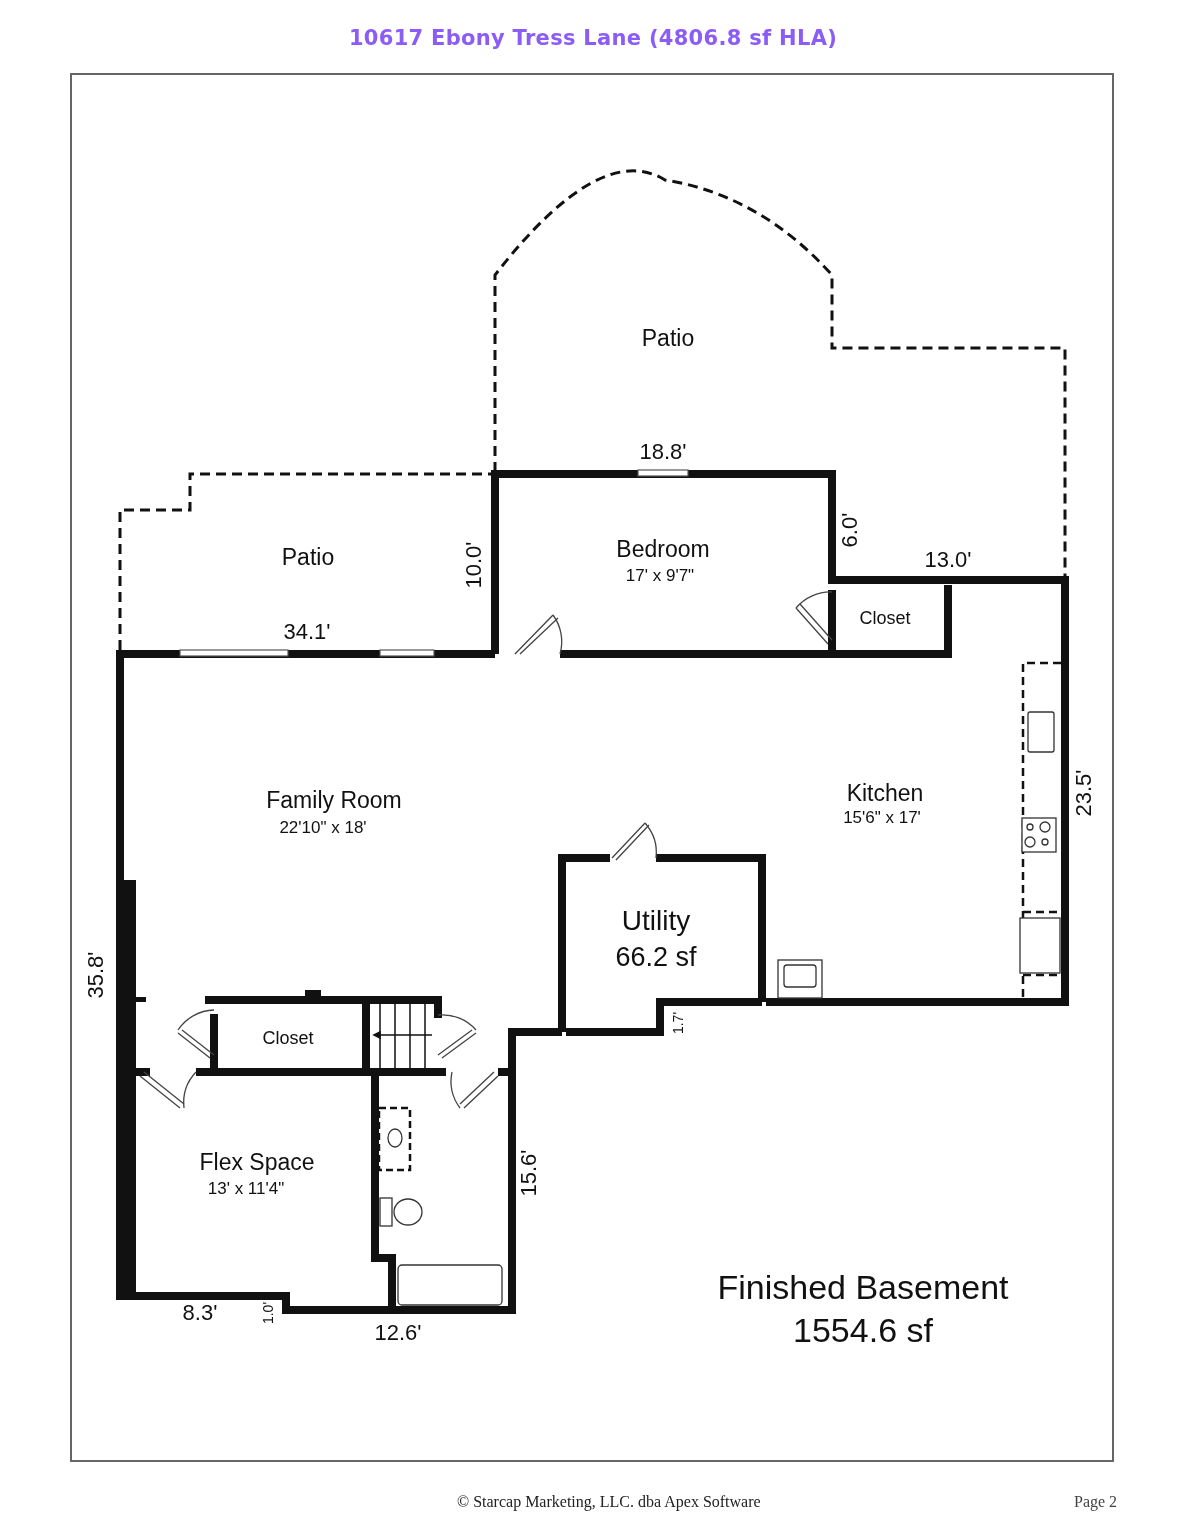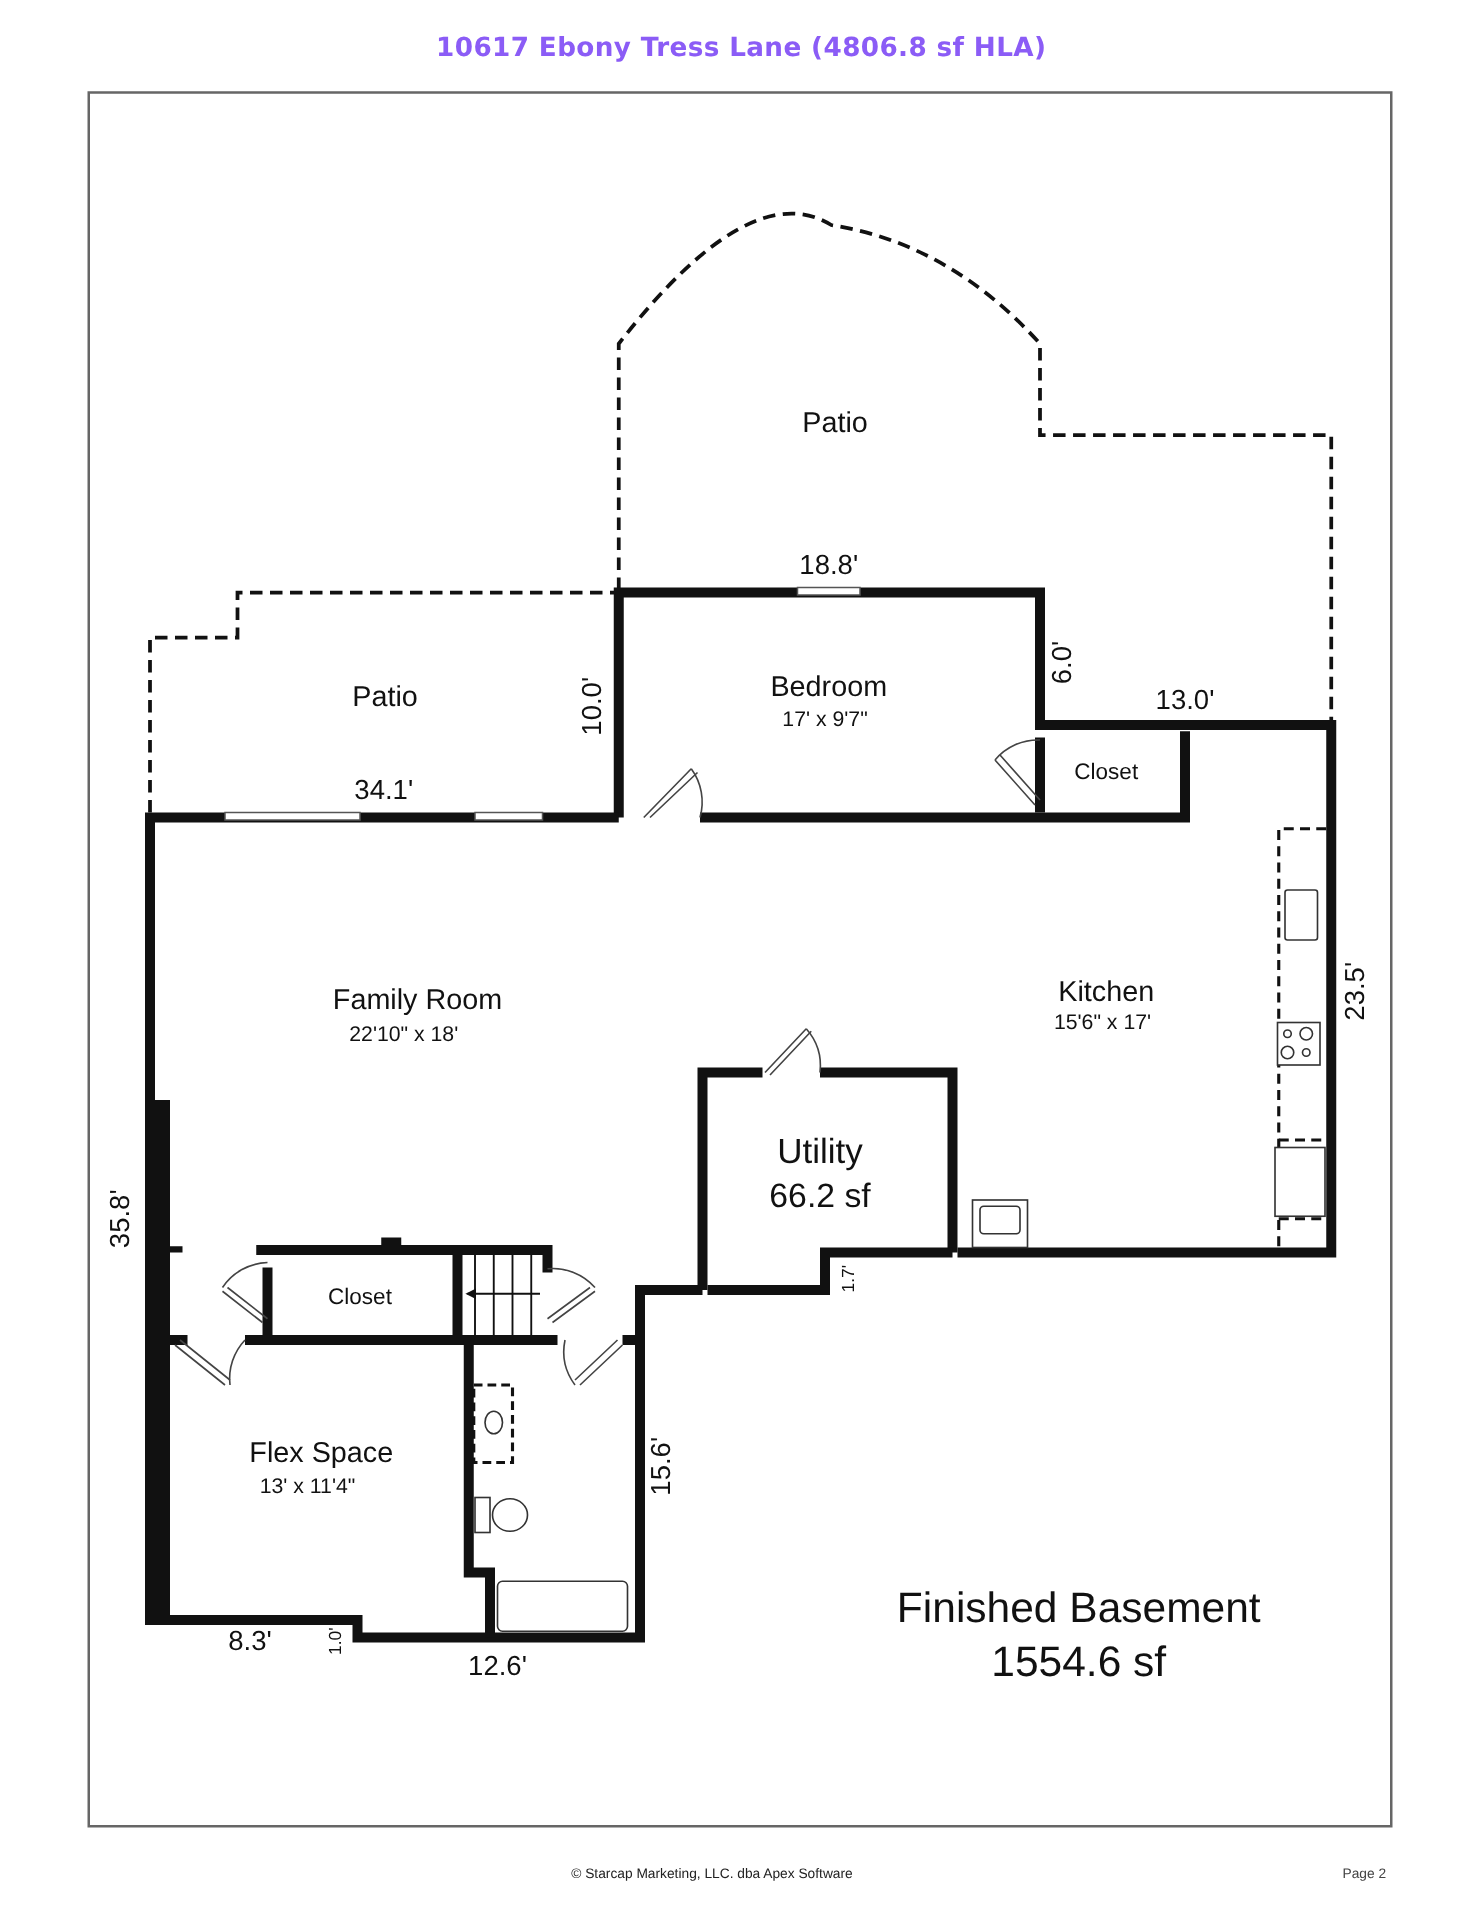--- a/index.html
+++ b/index.html
@@ -8,21 +8,21 @@
   .frame { position: absolute; left: 70px; top: 73px; width: 1044px; height: 1389px; border: 2px solid #666; box-sizing: border-box; }
   svg.plan { position: absolute; left: 0; top: 0; }
   .lbl { position: absolute; white-space: nowrap; transform: translate(-50%, -50%); color: #111; }
   .room { font-size: 23px; }
   .dim-sub { font-size: 17px; }
   .meas { font-size: 22px; }
   .meas-v { transform: translate(-50%, -50%) rotate(-90deg); }
   .meas-sm { font-size: 14px; }
   .closet { font-size: 18px; }
   .big { font-size: 34px; text-align: center; line-height: 1.12; }
-  .footer { position: absolute; top: 1493px; font-family: Liberation Sans, sans-serif; font-size: 11px; color: #222; }
+  .footer { position: absolute; top: 1493px; font-family: Liberation Serif, serif; font-size: 16px; color: #222; }
 </style>
 </head>
 <body>
 
 <div class="title">10617 Ebony Tress Lane (4806.8 sf HLA)</div>
 <div class="frame"></div>
 
 <svg class="plan" width="1186" height="1536" viewBox="0 0 1186 1536">
 
   <g fill="none" stroke="#111" stroke-width="3" stroke-dasharray="10,6">

